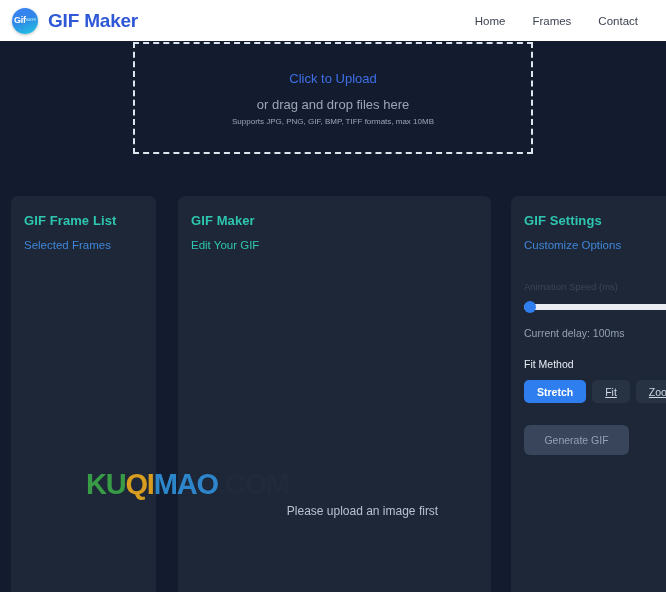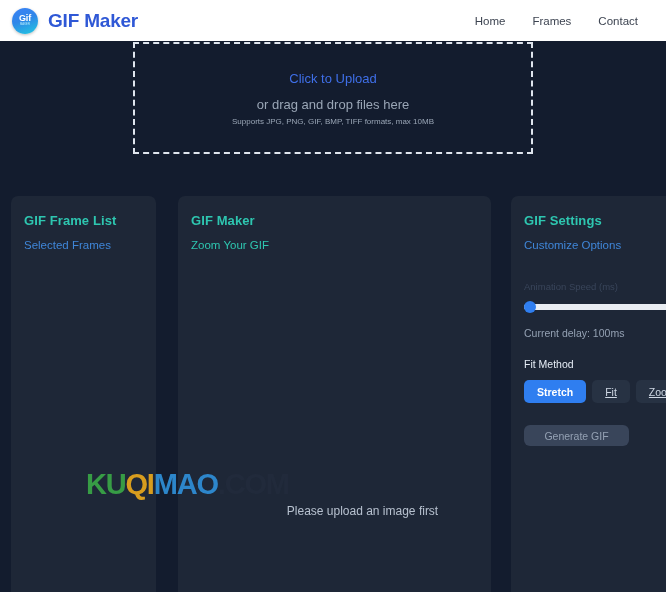--- a/index.html
+++ b/index.html
@@ -35,21 +35,20 @@
   }
 
   #brand-logo {
     width: 26px;
     height: 26px;
     border-radius: 50%;
     background: linear-gradient(160deg, #3b82f6 0%, #2f86e8 45%, #22c9e0 100%);
     display: flex;
     align-items: center;
     justify-content: center;
-    flex-direction: column;
     flex: none;
     box-shadow: 0 1px 3px rgba(0,0,0,0.25);
   }
   #brand-logo .logo-text {
     font-size: 9px;
     font-weight: bold;
     color: #ffffff;
     line-height: 1;
     letter-spacing: -0.2px;
   }
@@ -236,21 +235,21 @@
     font-weight: bold;
   }
   .fit-btn.inactive {
     background: #273243;
     color: #cfd8e4;
     text-decoration: underline;
   }
 
   #generate-gif-button {
     width: 105px;
-    height: 21px;
+    height: 30px;
     border-radius: 6px;
     border: none;
     background: #39455a;
     color: #94a1b3;
     font-size: 10.5px;
     font-family: "Liberation Sans", sans-serif;
     cursor: default;
     display: flex;
     align-items: center;
     justify-content: center;
@@ -317,21 +316,21 @@
 
 <div id="panels">
 
   <section class="panel" id="panel-frame-list">
     <div class="panel-title">GIF Frame List</div>
     <div class="panel-sub sub-blue">Selected Frames</div>
   </section>
 
   <section class="panel" id="panel-gif-maker">
     <div class="panel-title">GIF Maker</div>
-    <div class="panel-sub sub-teal">Zoom Your GIF</div>
+    <div class="panel-sub sub-teal">Edit Your GIF</div>
 
     <div id="gif-preview-empty">
       <div id="empty-message">Please upload an image first</div>
     </div>
   </section>
 
   <section class="panel" id="panel-gif-settings">
     <div class="panel-title">GIF Settings</div>
     <div class="panel-sub sub-blue">Customize Options</div>
 

